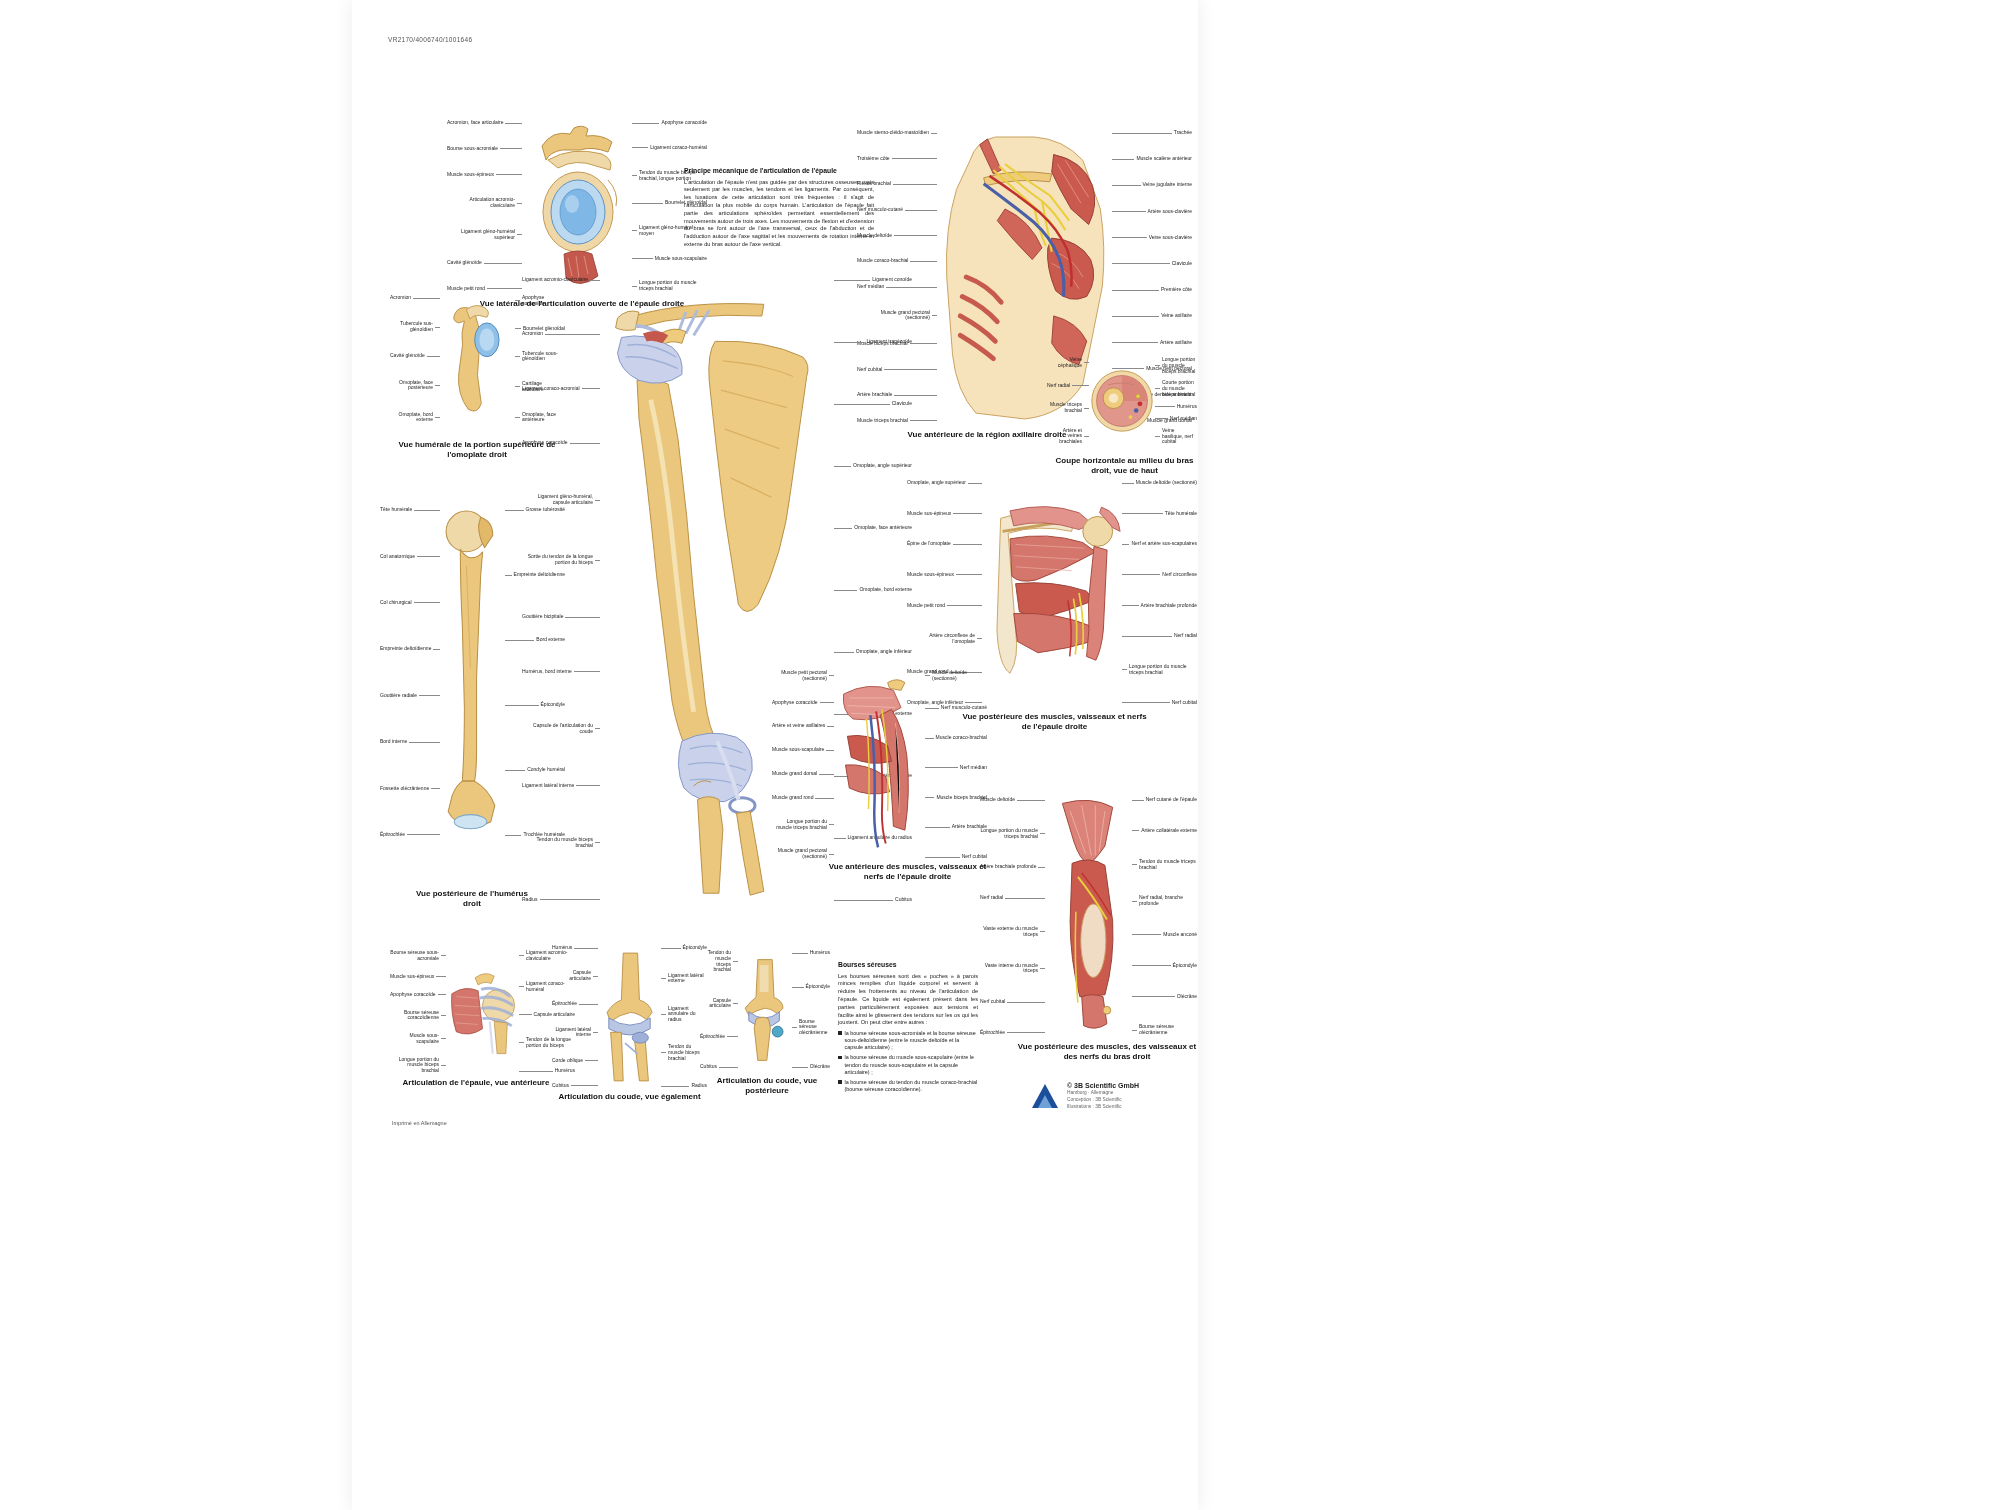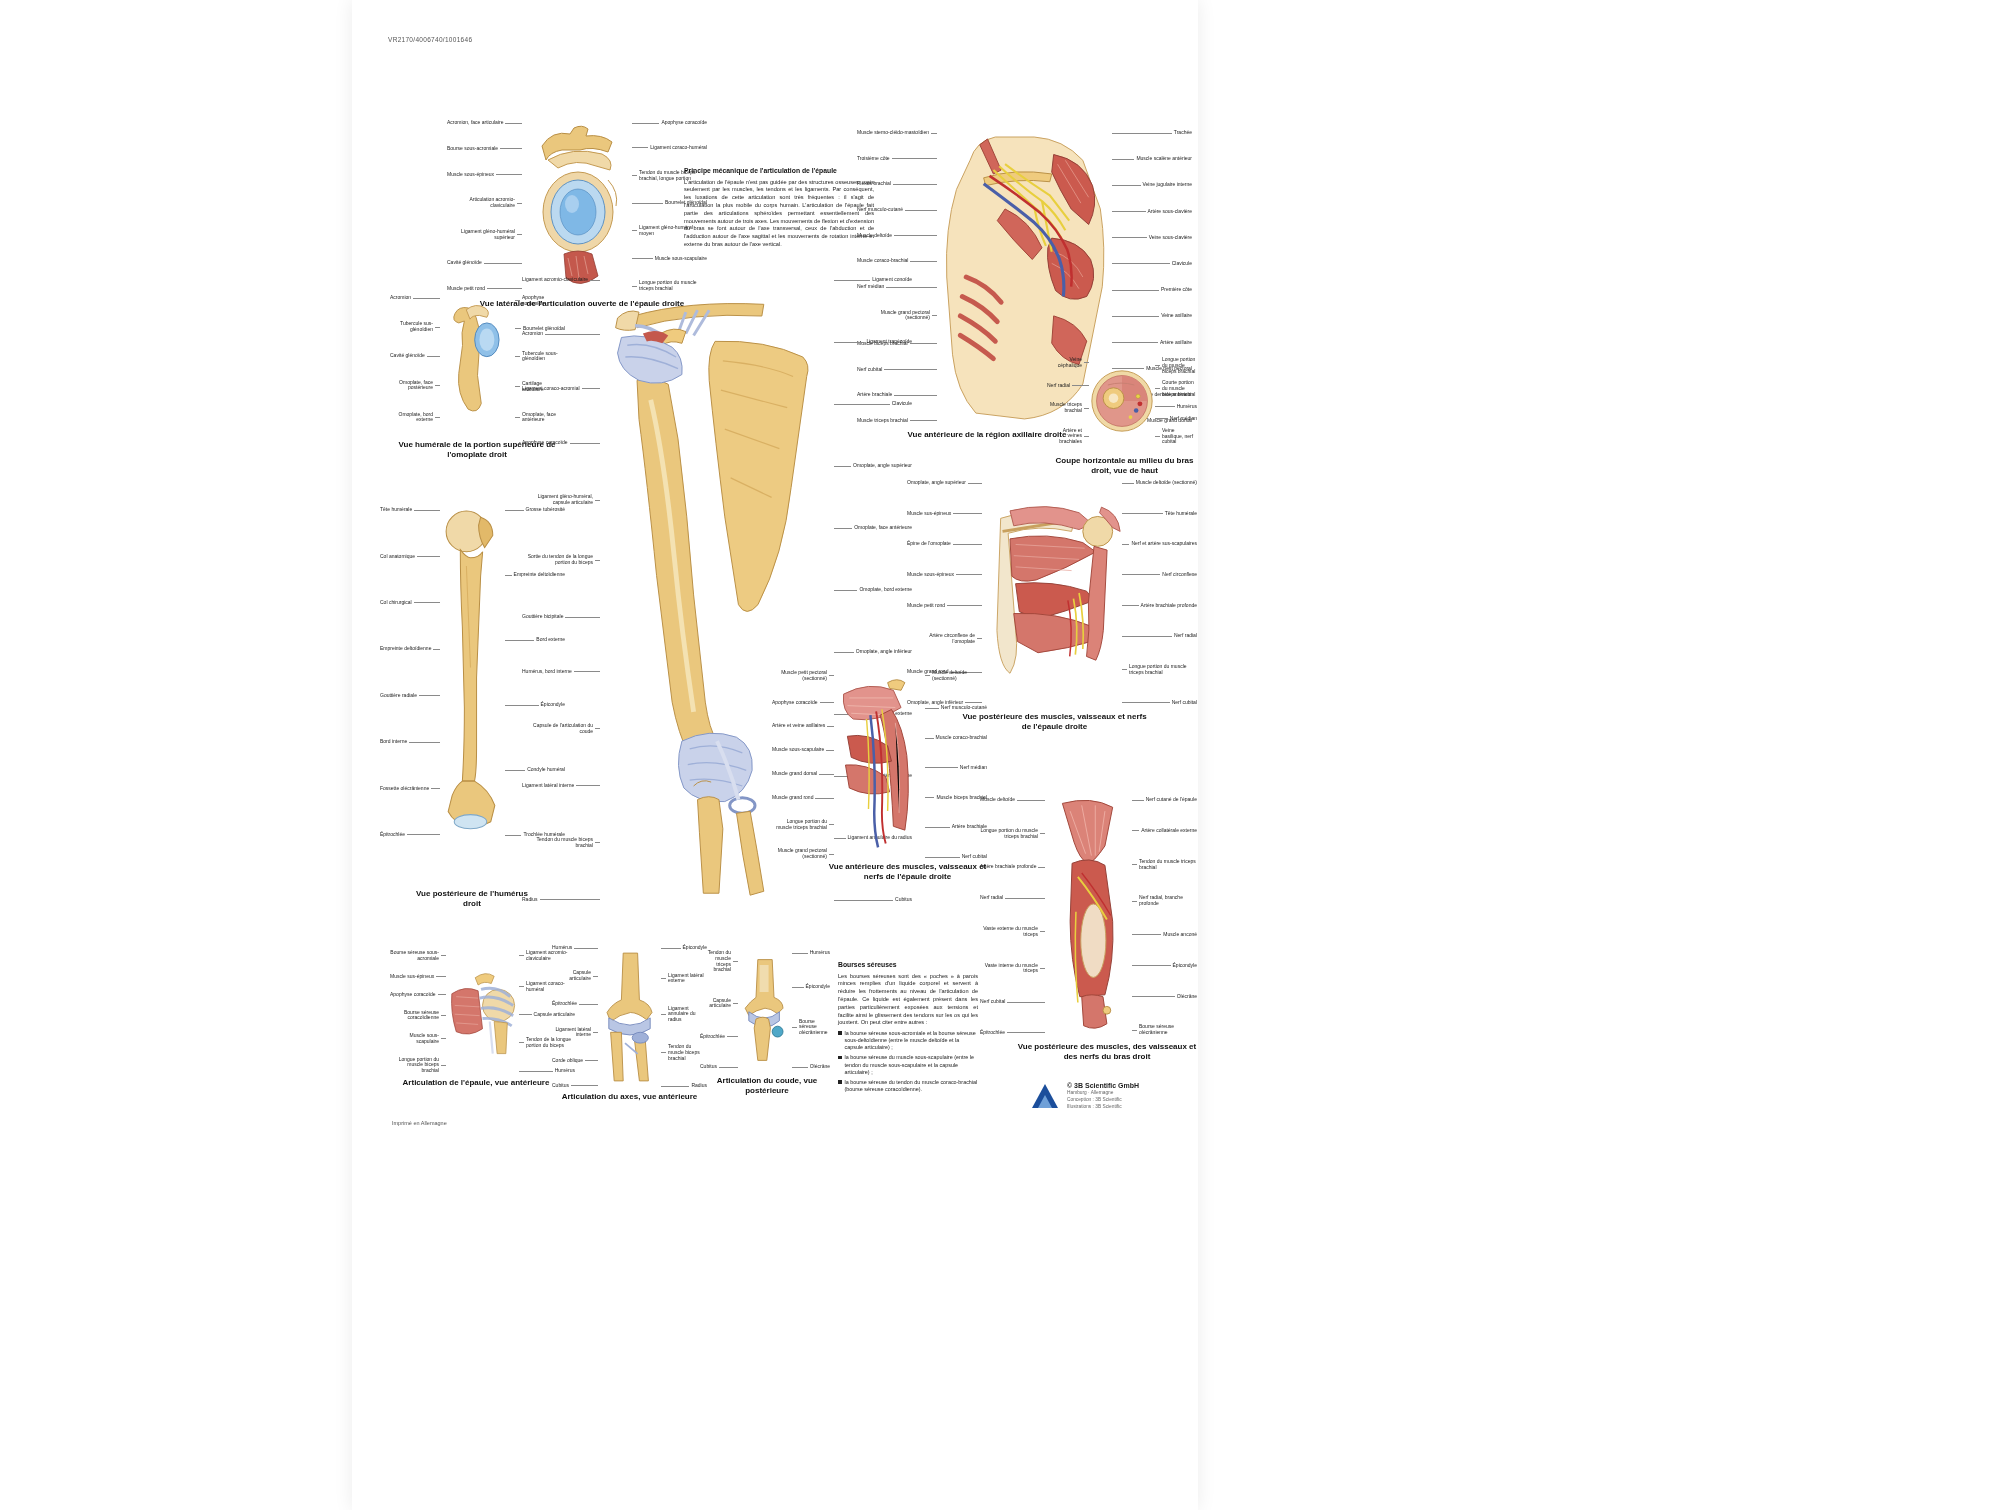--- a/index.html
+++ b/index.html
@@ -936,21 +936,21 @@
         <div class="lbl-row right">
           <span class="leader"></span>
           <span class="lbl-text">Tendon du muscle biceps brachial</span>
         </div>
         <div class="lbl-row right">
           <span class="leader"></span>
           <span class="lbl-text">Radius</span>
         </div>
       </div>
   </div>
-  <div class="caption" style="left:205px;top:1092px;width:145px;">Articulation du axes, vue antérieure</div>
+  <div class="caption" style="left:205px;top:1092px;width:145px;">Articulation du coude, vue également</div>
 
   <div class="fig" style="left:348px;top:948px;width:130px;height:124px;">
     <div class="labels left" style="width:38px;">
         <div class="lbl-row left">
           <span class="lbl-text">Tendon du muscle triceps brachial</span>
           <span class="leader"></span>
         </div>
         <div class="lbl-row left">
           <span class="lbl-text">Capsule articulaire</span>
           <span class="leader"></span>

